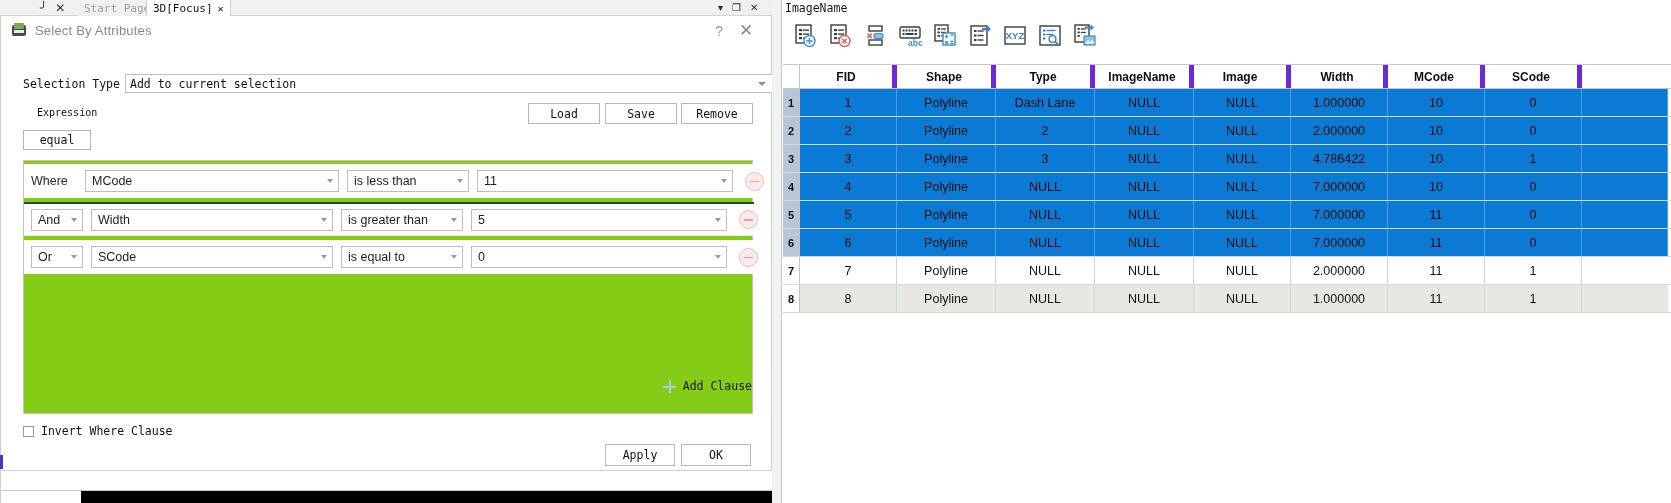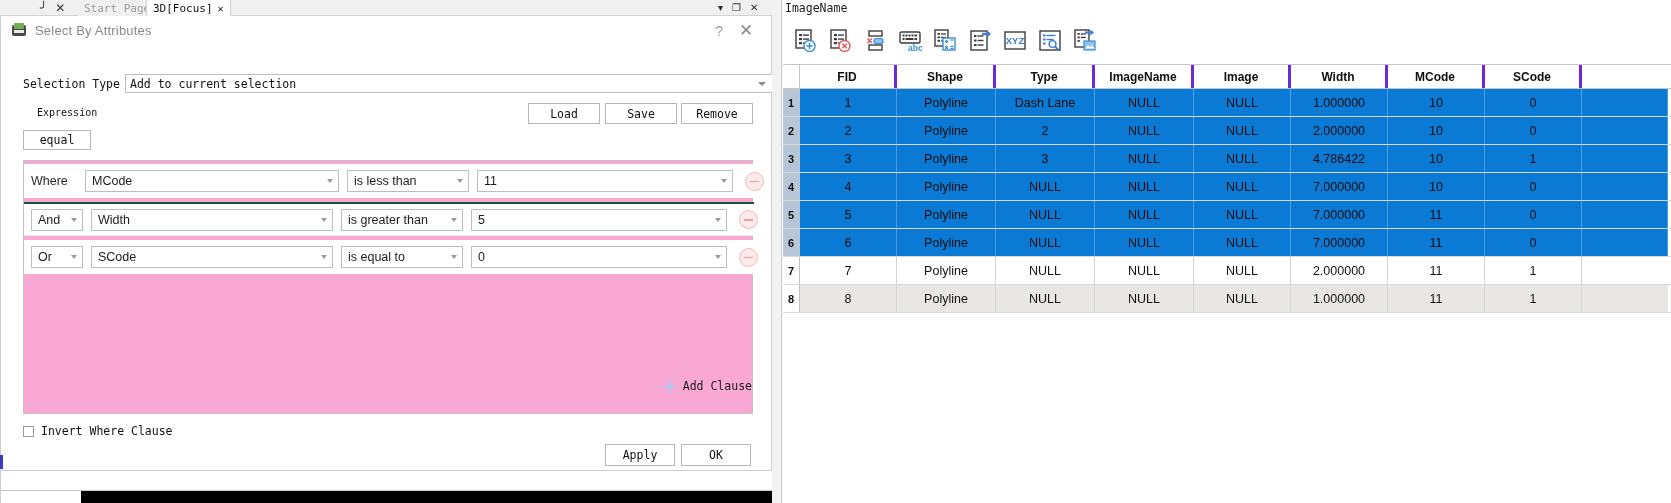--- a/index.html
+++ b/index.html
@@ -97,21 +97,21 @@
   }
   .btn-load   { position: absolute; left: 527px; top: 87px; width: 72px; height: 21px; }
   .btn-save   { position: absolute; left: 604px; top: 87px; width: 72px; height: 21px; }
   .btn-remove { position: absolute; left: 680px; top: 87px; width: 72px; height: 21px; }
   .btn-check  { position: absolute; left: 22px; top: 114px; width: 68px; height: 20px; }
 
   
   .clause-panel {
     position: absolute; left: 22px; top: 144px;
     width: 730px; height: 254px;
-    border: 1px solid #c2c2c2; background: #f9a8d4;
+    border: 1px solid #c2c2c2; background: #84cc16;
   }
   .clause-row {
     position: absolute; left: 0px; width: 730px; height: 34px;
     display: flex; align-items: center;
     background: #ffffff;
   }
   .clause-row.alt { background: #ffffff; border-top: 2px solid #14532d; border-bottom: 1px solid #ececec; }
   .clause-row.r0 { top: 3px; }
   .clause-row.r1 { top: 41px; }
   .clause-row.r2 { top: 79px; }
@@ -196,35 +196,35 @@
   .right-divider {
     position: absolute; left: 0px; top: 0; width: 10px; height: 503px;
     background: #f2f2f2; border-right: 1px solid #c9c9c9;
   }
   .laneline-title {
     position: absolute; left: 13px; top: 1px;
     font-family:"DejaVu Sans Mono", monospace; font-size: 11.5px; color: #1a1a1a;
   }
   .toolbar {
     position: absolute; left: 13px; top: 22px; height: 38px;
-    display: flex; align-items: center; gap: 7px; padding-left: 6px;
+    display: flex; align-items: flex-start; gap: 7px; padding-left: 6px;
   }
   .tb-icon { width: 28px; height: 28px; position: relative; flex: none; }
   .tb-icon svg { display: block; }
 
   
   .tbl { position: absolute; left: 11px; top: 64px; width: 888px; }
   .thead {
     display: flex; height: 25px; border-top: 1px solid #c5c5c5; border-bottom: 1px solid #c5c5c5;
     background: #ffffff;
   }
   .th {
     display: flex; align-items: center; justify-content: center;
     font-size: 12px; font-weight: bold; color: #0f0f0f;
-    border-right: 3px solid #6d28d9; background: #ffffff;
+    border-right: 5px solid #6d28d9; background: #ffffff;
     font-family: "Liberation Sans", sans-serif;
   }
   .th.corner { width: 17px; border-right: 1px solid #c5c5c5; }
   .trow { display: flex; height: 28px; border-bottom: 1px solid #d8d8d8; }
   .td {
     display: flex; align-items: center; justify-content: center;
     font-size: 12.5px; color: #121212; border-right: 1px solid #cfd6db;
     font-family: "Liberation Sans", sans-serif;
   }
   .rowhdr {

